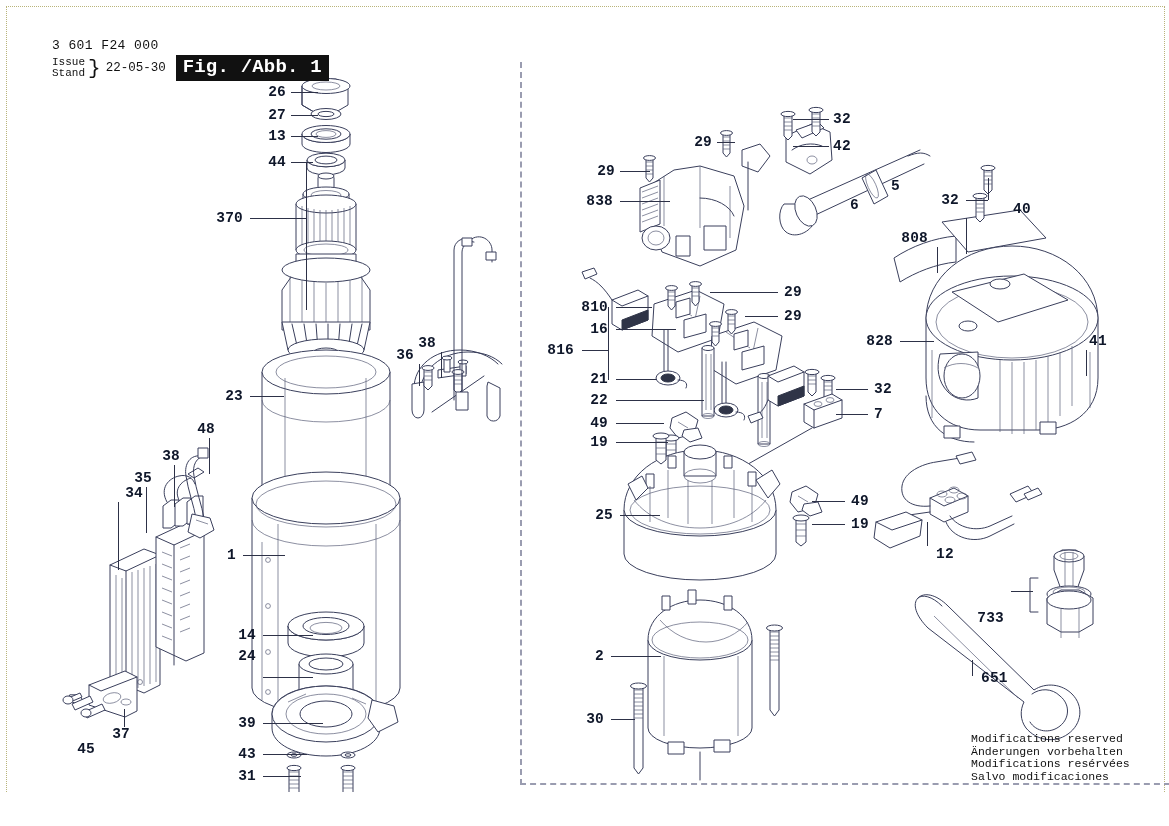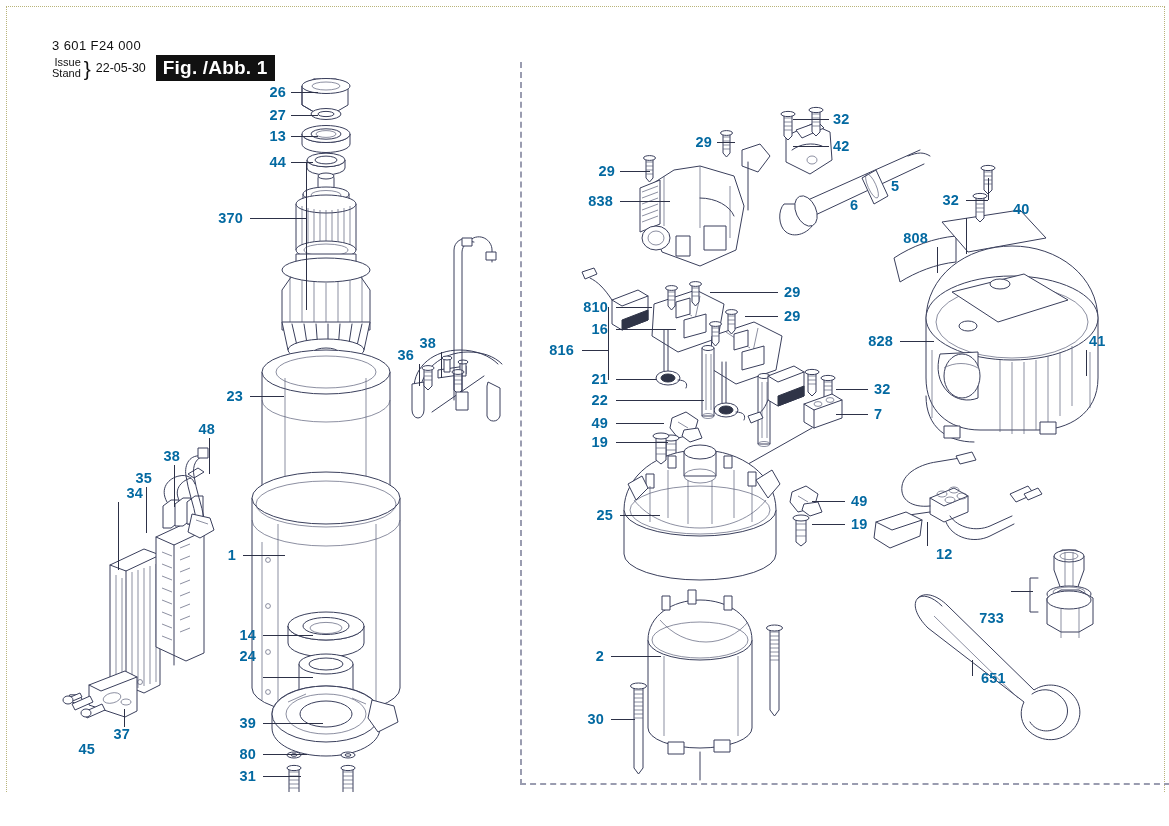--- a/index.html
+++ b/index.html
@@ -7,20 +7,21 @@
   body{
     font-family:"Liberation Sans", sans-serif;
     -webkit-font-smoothing:antialiased;
   }
   #page{
     position:relative;
     width:1169px;
     height:792px;
     background:#ffffff;
     overflow:hidden;
+    font-family:Liberation Mono, monospace;
   }
   
   #frame{
     position:absolute;
     left:6px; top:6px;
     width:1157px; height:814px;
     border:1px dotted #b9b47a;
     pointer-events:none;
   }
   
@@ -55,21 +56,21 @@
   #footer{
     position:absolute; left:971px; top:733px;
     font-size:11.5px; line-height:12.6px; color:#111; white-space:nowrap;
   }
 
   
   .cal{
     position:absolute;
     font-size:14.5px;
     font-weight:bold;
-    color:#0369a1;
+    color:#0f172a;
     white-space:nowrap;
     letter-spacing:.2px;
   }
   .cal.r{ transform:translateX(-100%); }   
 
   
   .ldr{ position:absolute; background:#2d3147; }
   .ldr.h{ height:1.2px; }
   .ldr.v{ width:1.2px; }
 
@@ -604,39 +605,45 @@
       <div id="issuestand">
         <div>Issue</div>
         <div>Stand</div>
       </div>
       <div id="brace">}</div>
       <div id="issdate">22-05-30</div>
       <div id="figtag">Fig. /Abb. 1</div>
     </div>
   </div>
 
+  <div id="footer">
+    <div>Modifications reserved</div>
+    <div>Änderungen vorbehalten</div>
+    <div>Modifications resérvées</div>
+    <div>Salvo modificaciones</div>
+  </div>
 
   <div id="calloutLayer">
       <div class="cal r" style="left: 286px; top: 84px;">26</div>
       <div class="cal r" style="left: 286px; top: 107px;">27</div>
       <div class="cal r" style="left: 286px; top: 128px;">13</div>
       <div class="cal r" style="left: 286px; top: 154px;">44</div>
       <div class="cal r" style="left: 243px; top: 210px;">370</div>
       <div class="cal r" style="left: 243px; top: 388px;">23</div>
       <div class="cal r" style="left: 414px; top: 347px;">36</div>
       <div class="cal r" style="left: 436px; top: 335px;">38</div>
       <div class="cal r" style="left: 215px; top: 421px;">48</div>
       <div class="cal r" style="left: 180px; top: 448px;">38</div>
       <div class="cal r" style="left: 152px; top: 470px;">35</div>
       <div class="cal r" style="left: 143px; top: 485px; text-align: right;">34</div>
       <div class="cal r" style="left: 236px; top: 547px;">1</div>
       <div class="cal r" style="left: 256px; top: 627px;">14</div>
       <div class="cal r" style="left: 256px; top: 648px;">24</div>
       <div class="cal r" style="left: 256px; top: 715px;">39</div>
-      <div class="cal r" style="left: 256px; top: 746px;">80</div>
+      <div class="cal r" style="left: 256px; top: 746px;">43</div>
       <div class="cal r" style="left: 256px; top: 768px;">31</div>
       <div class="cal r" style="left: 130px; top: 726px;">37</div>
       <div class="cal r" style="left: 95px; top: 741px;">45</div>
       <div class="cal r" style="left: 615px; top: 163px;">29</div>
       <div class="cal r" style="left: 712px; top: 134px;">29</div>
       <div class="cal r" style="left: 613px; top: 193px;">838</div>
       <div class="cal" style="left: 833px; top: 111px;">32</div>
       <div class="cal" style="left: 833px; top: 138px;">42</div>
       <div class="cal" style="left: 850px; top: 197px;">6</div>
       <div class="cal" style="left: 891px; top: 178px;">5</div>

